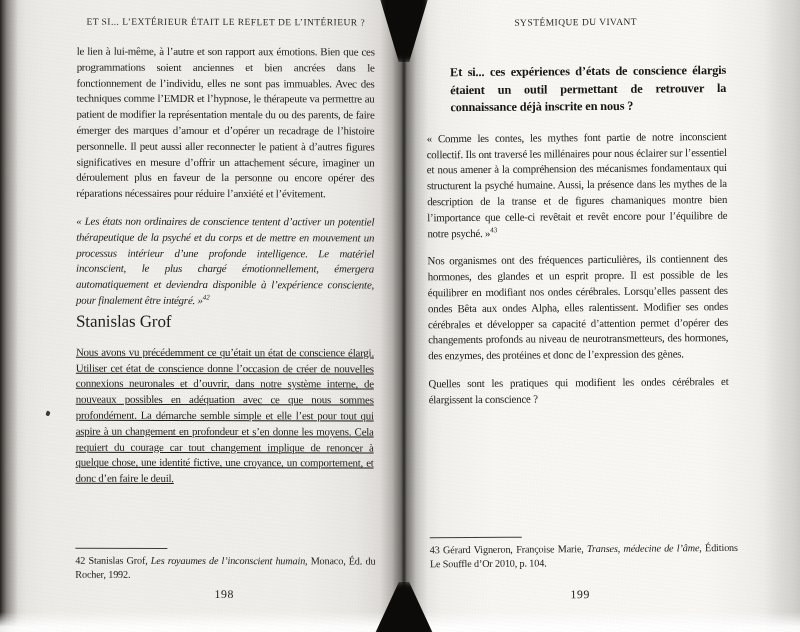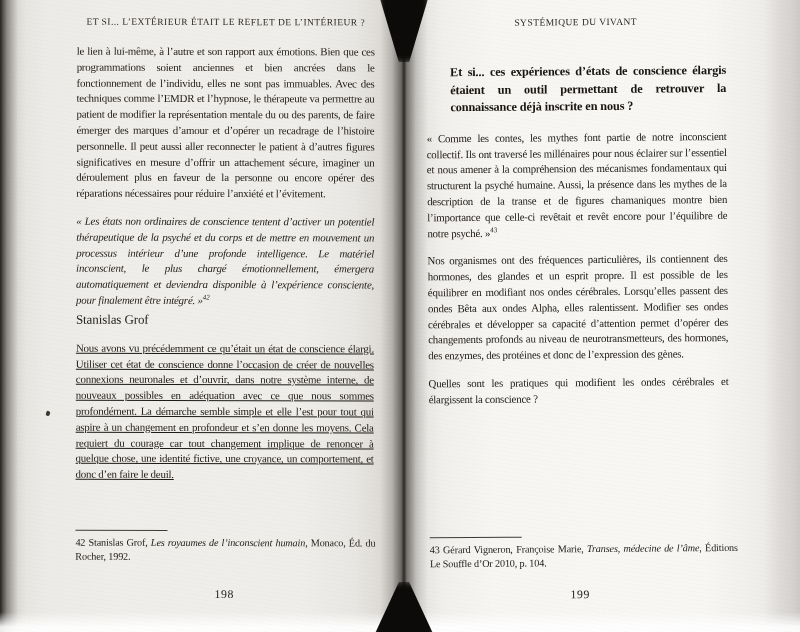--- a/index.html
+++ b/index.html
@@ -82,31 +82,31 @@
   p{margin:0;}
   .para{
     font-size:10.9px;line-height:15.8px;letter-spacing:-.22px;
     text-align:justify;color:#1f1b17;
   }
   .para + .para{margin-top:12px;}
   .pull-quote{
     margin-top:12px;font-style:italic;font-size:10.9px;line-height:15.8px;
     letter-spacing:-.2px;text-align:justify;color:#221e1a;
   }
-  .attribution{margin-top:3px;font-size:13px;letter-spacing:-.1px;}
+  .attribution{margin-top:3px;font-size:17px;letter-spacing:-.1px;}
   .after-quote{margin-top:13px;text-decoration:underline;}
   sup{font-size:7px;line-height:0;letter-spacing:0;}
   .question-heading{
     margin:19px 0 0 24px;font-weight:bold;font-size:12.3px;line-height:17.6px;
     letter-spacing:-.15px;text-align:justify;color:#191511;
   }
   .q-gap{margin-top:14px;}
   
   .footnote{position:absolute;z-index:2;}
-  .leaf-left .footnote{left:76px;top:530px;width:300px;}
+  .leaf-left .footnote{left:76px;top:548px;width:300px;}
   .leaf-right .footnote{left:24px;top:536px;width:308px;}
   .fn-rule{width:92px;height:0;border-top:1.2px solid #3f3a35;margin-bottom:5px;}
   .fn-text{font-size:10.2px;line-height:13.8px;letter-spacing:-.15px;text-align:justify;color:#26221e;}
   .folio{
     position:absolute;top:587px;text-align:center;
     font-size:11.8px;letter-spacing:.6px;color:#26221e;z-index:2;
   }
   .leaf-left .folio{left:76px;width:298px;}
   .leaf-right .folio{left:24px;width:300px;}
 </style>

